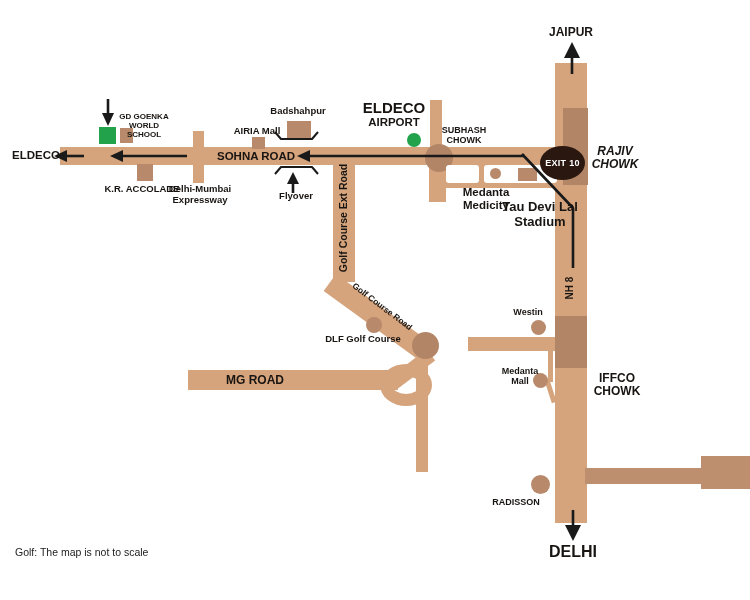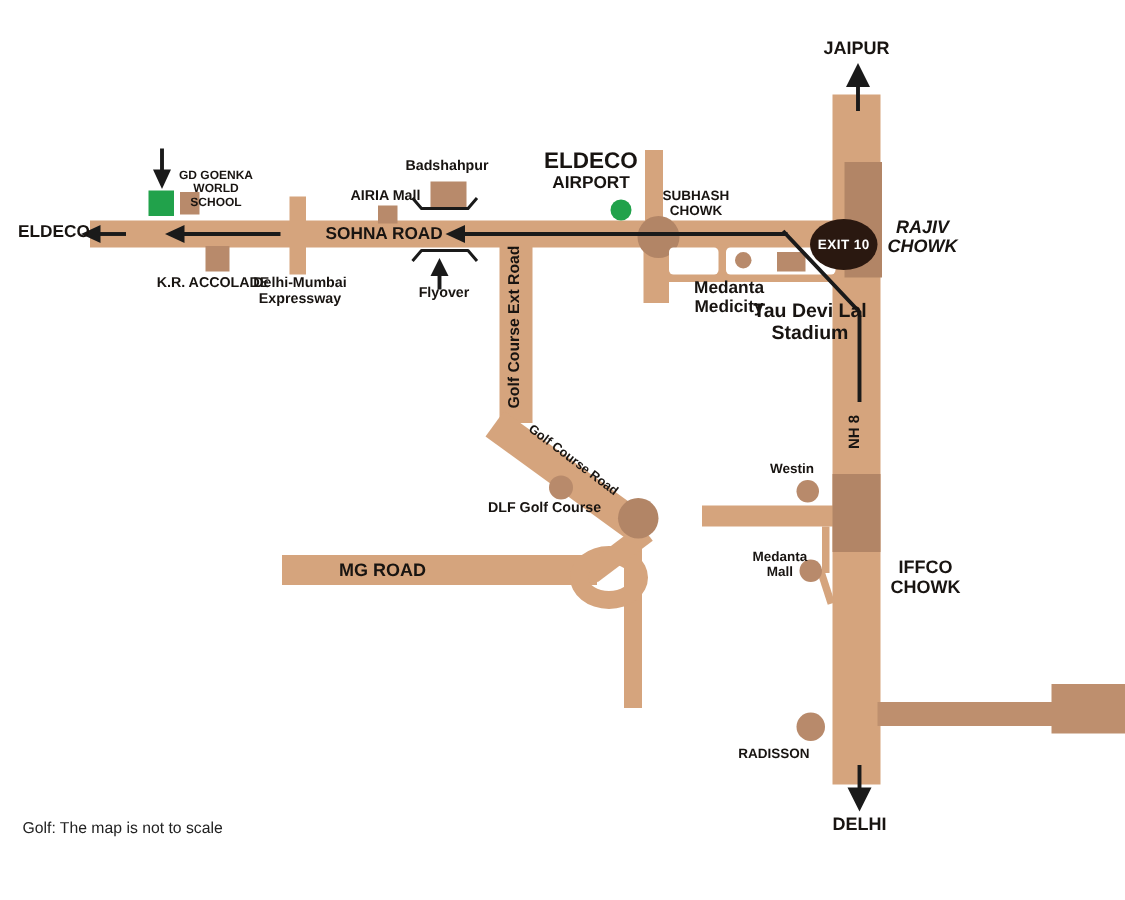--- a/index.html
+++ b/index.html
@@ -48,21 +48,21 @@
   #lbl-nh8      { left:570px; top:288px; font-size:10px; transform:translate(-50%,-50%) rotate(-90deg); }
   #lbl-westin    { left:528px; top:307px; font-size:9px; }
   #lbl-iffco     { left:617px; top:332px; font-size:12px;margin-top:40px; }
   #lbl-ambience  { left:520px; top:366px; font-size:9px; }
   #lbl-dlf       { left:363px; top:334px; font-size:9.5px; }
   #lbl-mg        { left:226px; top:374px; font-size:12px; }
   #lbl-golf-ext  { left:344px; top:218px; font-size:10.5px; transform:translate(-50%,-50%) rotate(-90deg); }
   #lbl-golf-road { left:382px; top:307px; font-size:8.5px; transform:translate(-50%,-50%) rotate(37deg); }
   #lbl-airport   { left:714px; top:419px; font-size:11.5px; }
   #lbl-radisson  { left:516px; top:497px; font-size:9px; }
-  #lbl-delhi     { left:573px; top:543px; font-size:12px; }
+  #lbl-delhi     { left:573px; top:543px; font-size:16px; }
   #lbl-note      { left:15px;  top:547px; font-size:10.5px; font-weight:normal; color:#222; }
   #exit-badge {
     position:absolute; left:540px; top:146px; width:45px; height:34px;
     background:var(--badge); border-radius:50%; color:#fff; font-size:9px;
     font-weight:bold; display:flex; align-items:center; justify-content:center;
     z-index:6; letter-spacing:.3px;
   }
   #watermark {
     position:absolute; left:420px; top:288px; transform:translate(-50%,-50%);
     font-size:36px; font-weight:bold; color:rgba(205,195,184,0.45);

